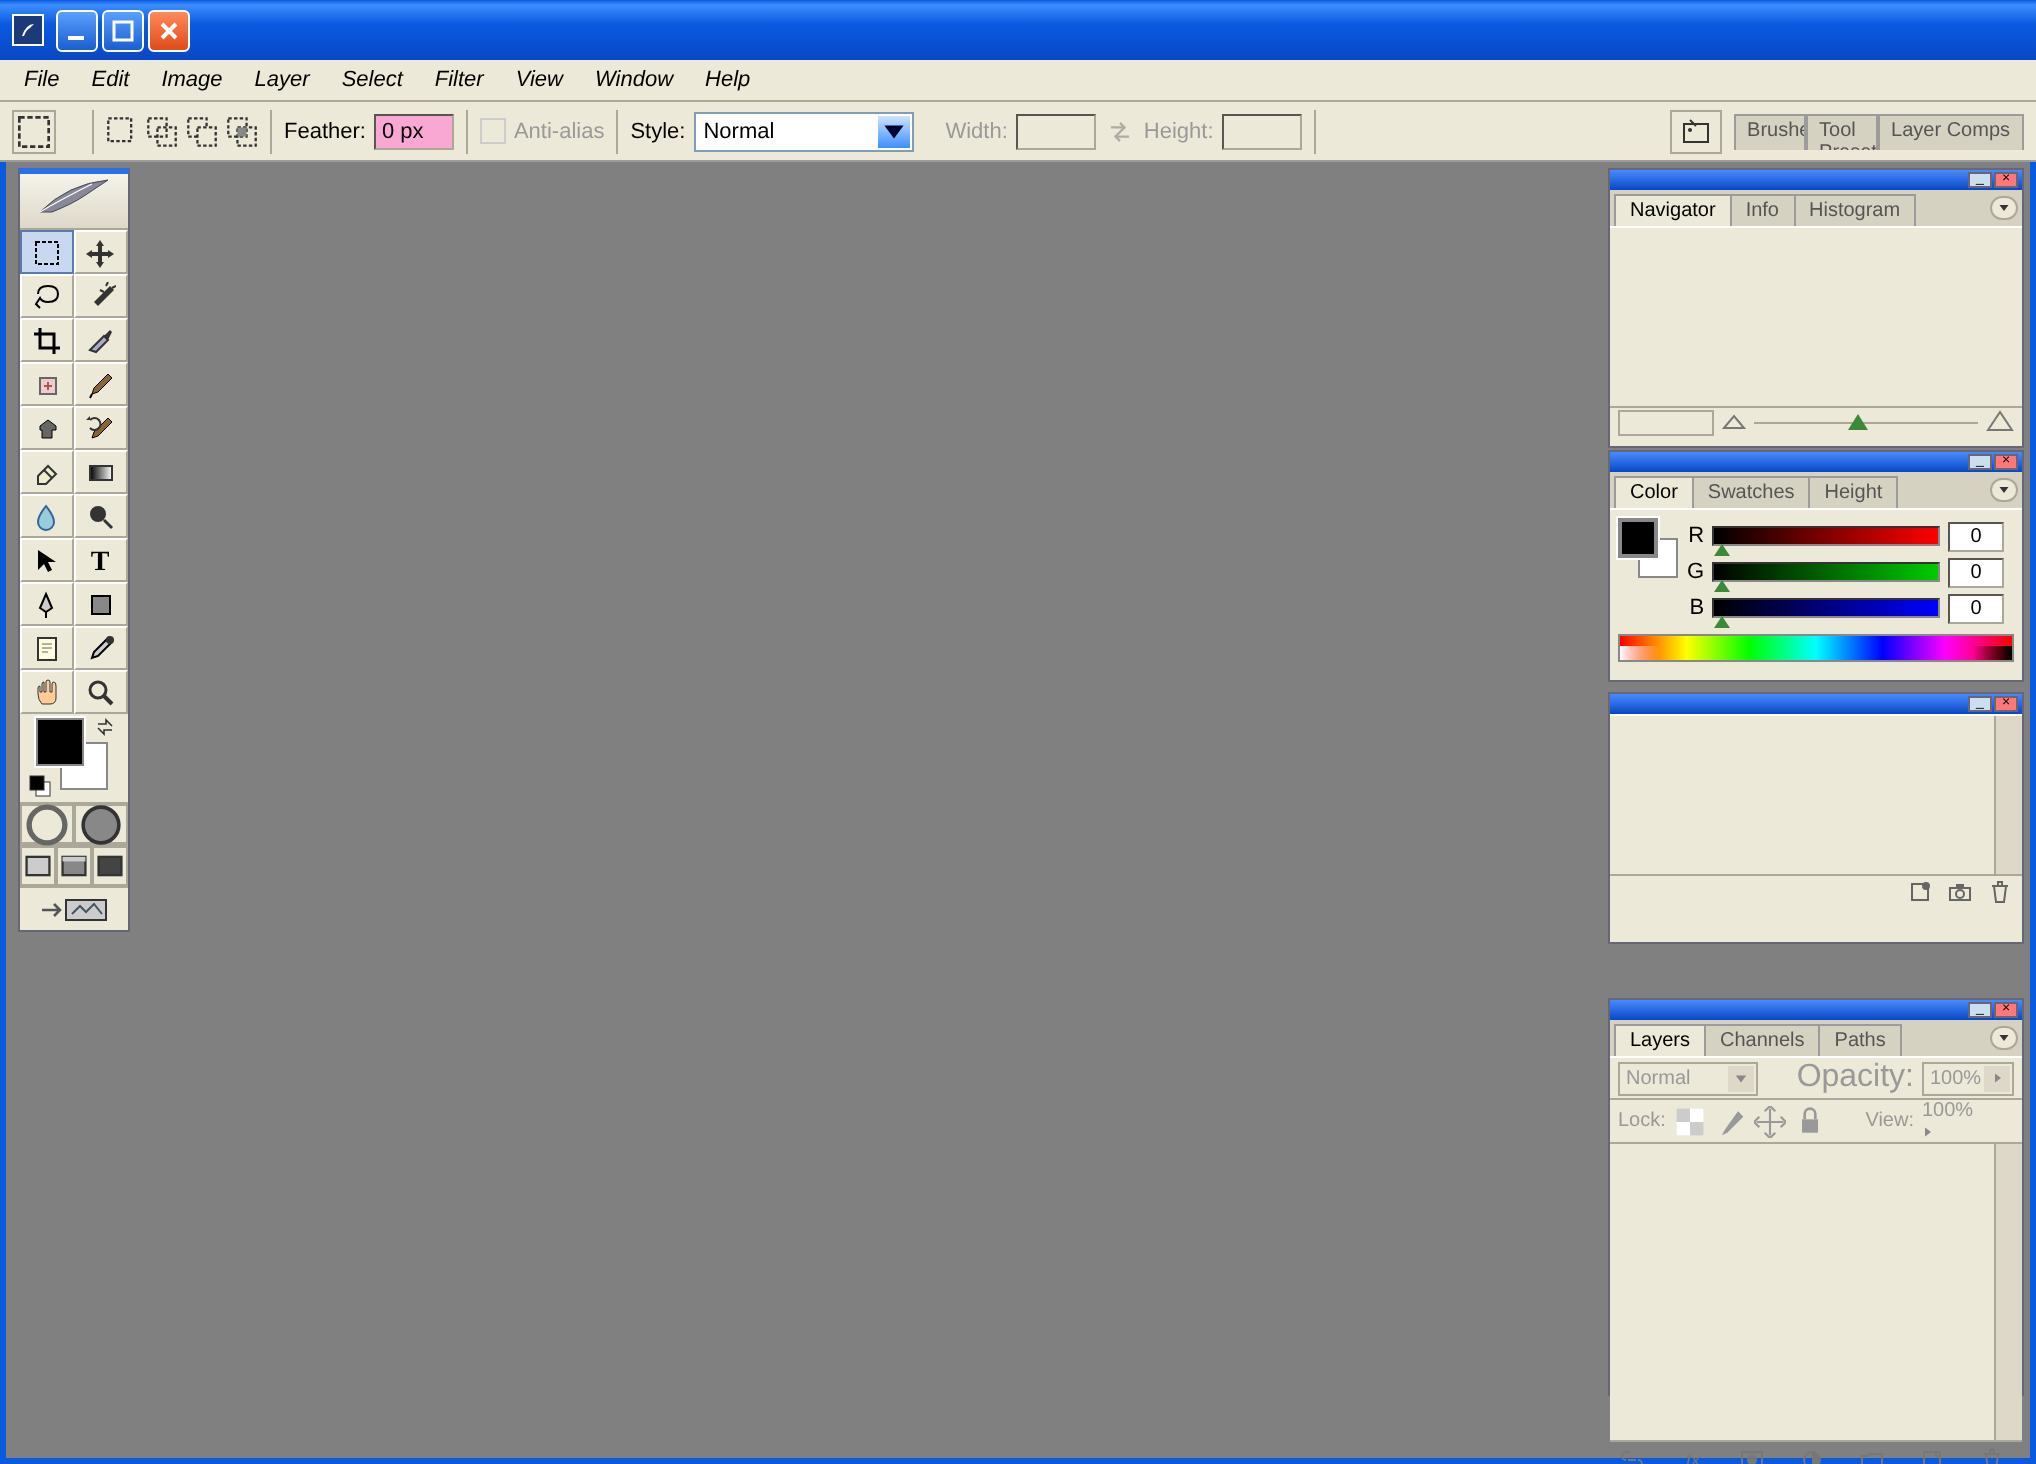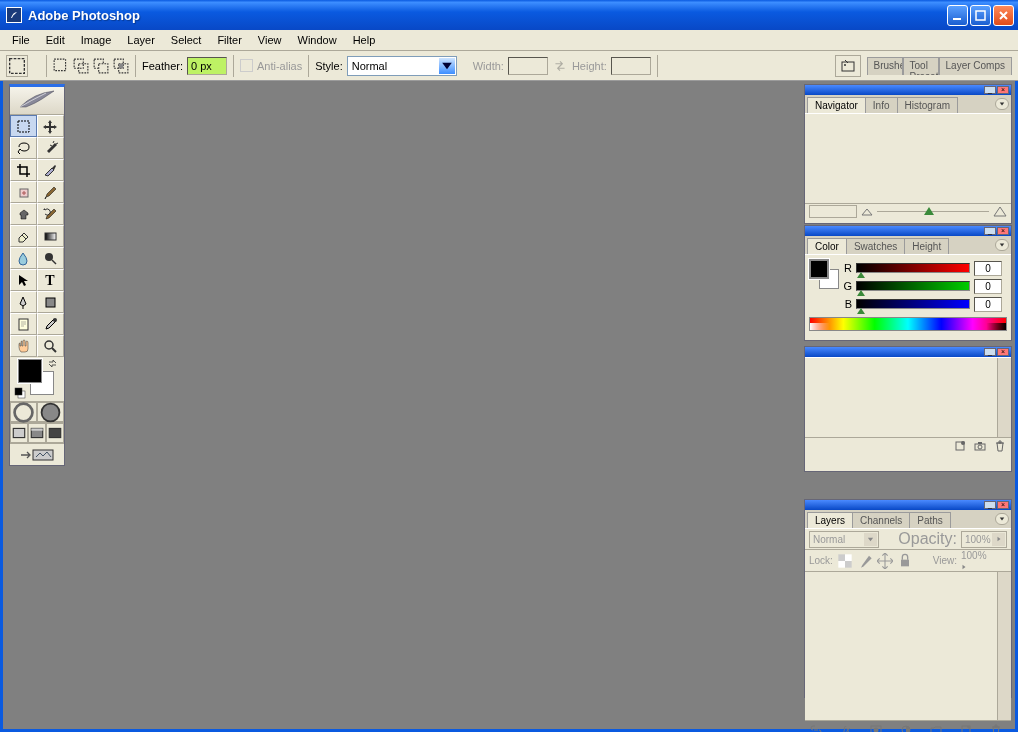--- a/index.html
+++ b/index.html
@@ -45,20 +45,21 @@
   height: 21px;
   background: #ece9d8;
   border-bottom: 1px solid #aca899;
   display: flex;
   align-items: center;
   padding-left: 4px;
 }
 .menubar .menu-item {
   padding: 3px 8px;
   cursor: default;
+  font-style: italic;
 }
 
 
 .optionsbar {
   height: 30px;
   background: #ece9d8;
   border-bottom: 1px solid #9b9b9b;
   display: flex;
   align-items: center;
   padding: 0 6px;
@@ -73,21 +74,21 @@
   width: 22px; height: 22px;
   border: 1px solid #aca899;
   background: #ece9d8;
   display:flex;align-items:center;justify-content:center;
 }
 .small-ico { width:16px;height:16px;display:flex;align-items:center;justify-content:center; }
 .label-txt { color: #000; }
 .label-txt.disabled { color: #999; }
 .text-input {
   border: 1px inset #aca899;
-  background: #bef264;
+  background: #f9a8d4;
   height: 18px;
   width: 40px;
   padding: 0 3px;
   font-size:11px;
 }
 .text-input.disabled { background: #ece9d8; }
 .checkbox {
   width: 13px; height: 13px;
   border: 1px solid #aca899;
   background: #fff;
@@ -406,21 +407,20 @@
 </style>
 </head>
 <body>
 
 <div class="titlebar">
   <div class="app-icon">
     <svg viewBox="0 0 10 10">
         <path d="M2 8 Q4 2 8 2 L6 4 Q4 5 3 8 Z" fill="#fff"></path>
       </svg>
   </div>
-  <div class="title">Adobe Photoshop</div>
   <div class="win-btns">
     <div class="win-btn">
       <svg viewBox="0 0 11 11">
           <rect x="1" y="8" width="8" height="2" fill="#fff"></rect>
         </svg>
     </div>
     <div class="win-btn">
       <svg viewBox="0 0 11 11">
           <rect x="1" y="1" width="9" height="9" fill="none" stroke="#fff" stroke-width="1.5"></rect>
         </svg>

